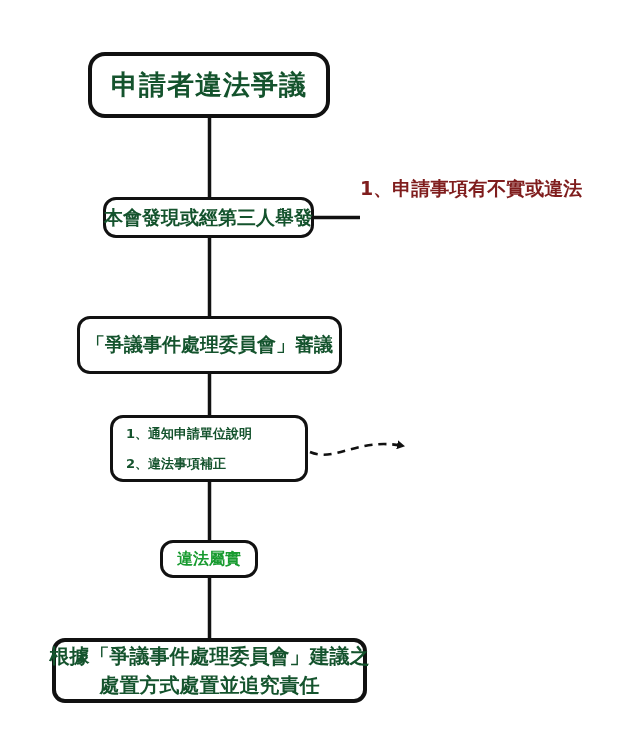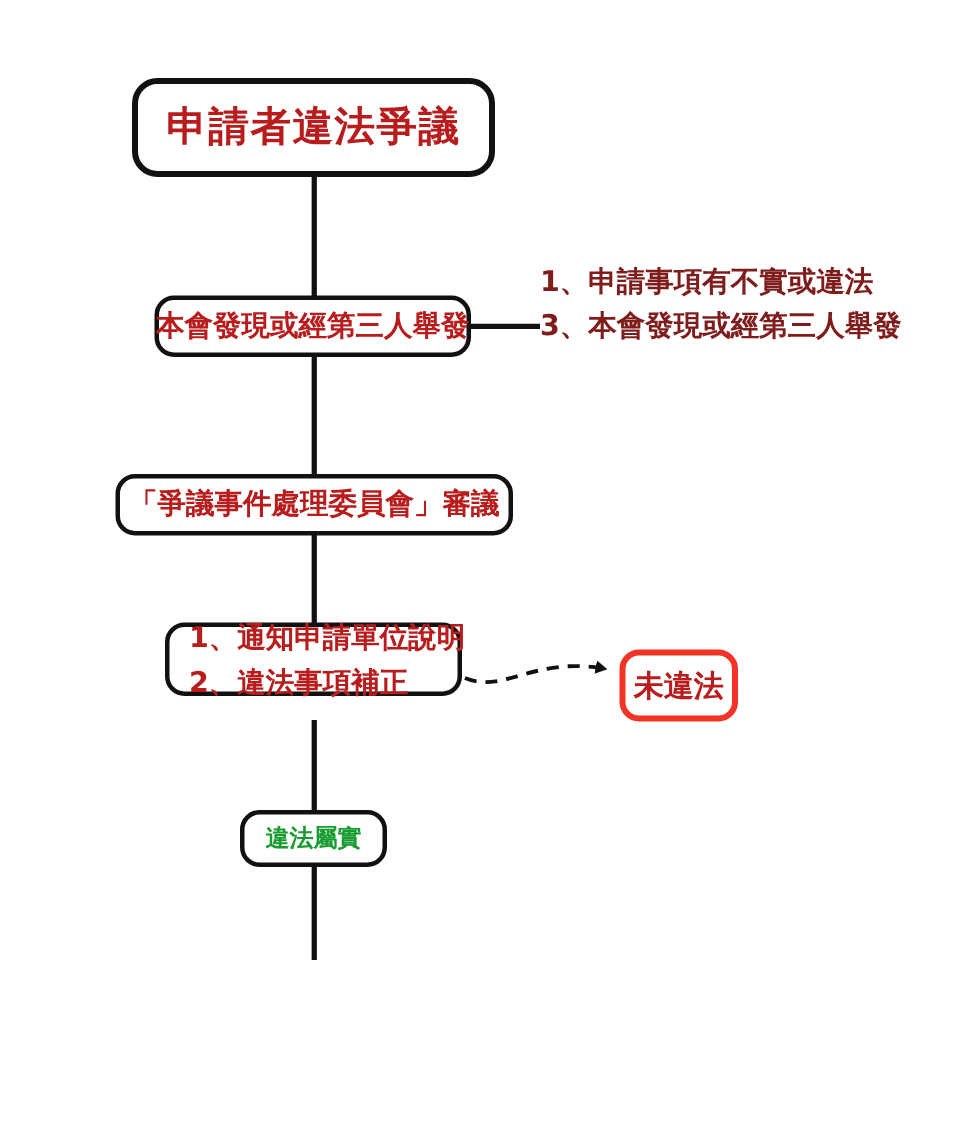--- a/index.html
+++ b/index.html
@@ -25,44 +25,44 @@
   }
   .node {
     position: absolute;
     box-sizing: border-box;
     background: #ffffff;
     border: 3.5px solid var(--border, #111111);
     border-radius: 13px;
     display: flex;
     align-items: center;
     justify-content: center;
-    color: #b91c1c;
+    color: #14532d;
     font-weight: 700;
     text-align: center;
     line-height: 1.45;
     white-space: nowrap;
   }
   .node-title {
     left: 88px; top: 52px; width: 242px; height: 66px;
     border-width: 4.5px;
     border-radius: 17px;
     font-size: 27px;
     letter-spacing: 1px;
   }
   .node-dispute {
     left: 103px; top: 197px; width: 211px; height: 41px;
     font-size: 19px;
   }
   .node-committee {
-    left: 77px; top: 316px; width: 265px; height: 41px;
+    left: 77px; top: 316px; width: 265px; height: 58px;
     font-size: 19px;
   }
   .node-notify {
-    left: 110px; top: 415px; width: 198px; height: 49px;
-    font-size: 19px;
+    left: 110px; top: 415px; width: 198px; height: 67px;
+    font-size: 13px;
     justify-content: flex-start;
     padding-left: 13px;
   }
   .node-notify .lines { text-align: left; line-height: 30px; }
   .node-not-illegal {
     left: 413px; top: 433px; width: 79px; height: 48px;
     border-color: var(--not-illegal-border, #f23325);
     border-width: 4px;
     font-size: 20px;
   }
@@ -113,36 +113,38 @@
   <div class="node node-title">
     <span>申請者違法爭議</span>
   </div>
 
   <div class="node node-dispute">
     <span>本會發現或經第三人舉發</span>
   </div>
 
   <div class="causes-list">
     <div>1、申請事項有不實或違法</div>
-    <div>3、本會發現或經第三人舉發</div>
   </div>
 
   <div class="node node-committee">
     <span>「爭議事件處理委員會」審議</span>
   </div>
 
   <div class="node node-notify">
     <div class="lines">
       <div>1、通知申請單位說明</div>
       <div>2、違法事項補正</div>
     </div>
   </div>
 
-  <div class="node node-not-illegal">
-    <span>未違法</span>
-  </div>
 
   <div class="node node-confirmed">
     <span>違法屬實</span>
   </div>
 
+  <div class="node node-final">
+    <div class="lines">
+      <div>根據「爭議事件處理委員會」建議之</div>
+      <div>處置方式處置並追究責任</div>
+    </div>
+  </div>
 
 </div>
 
 </body></html>

